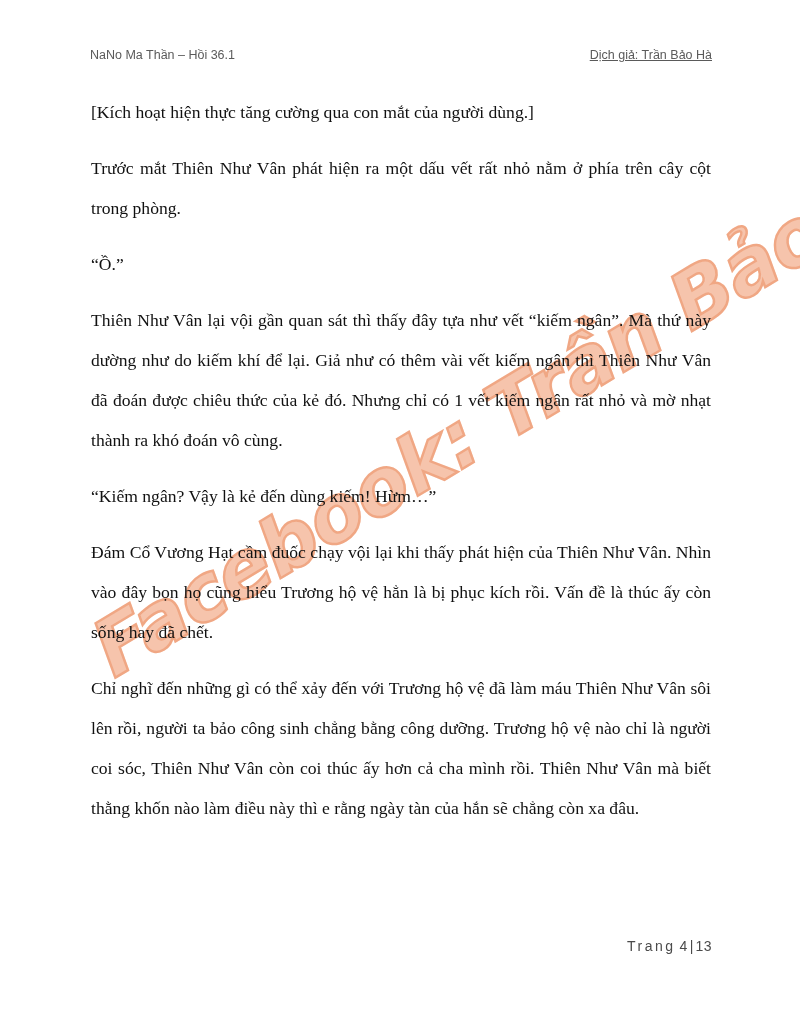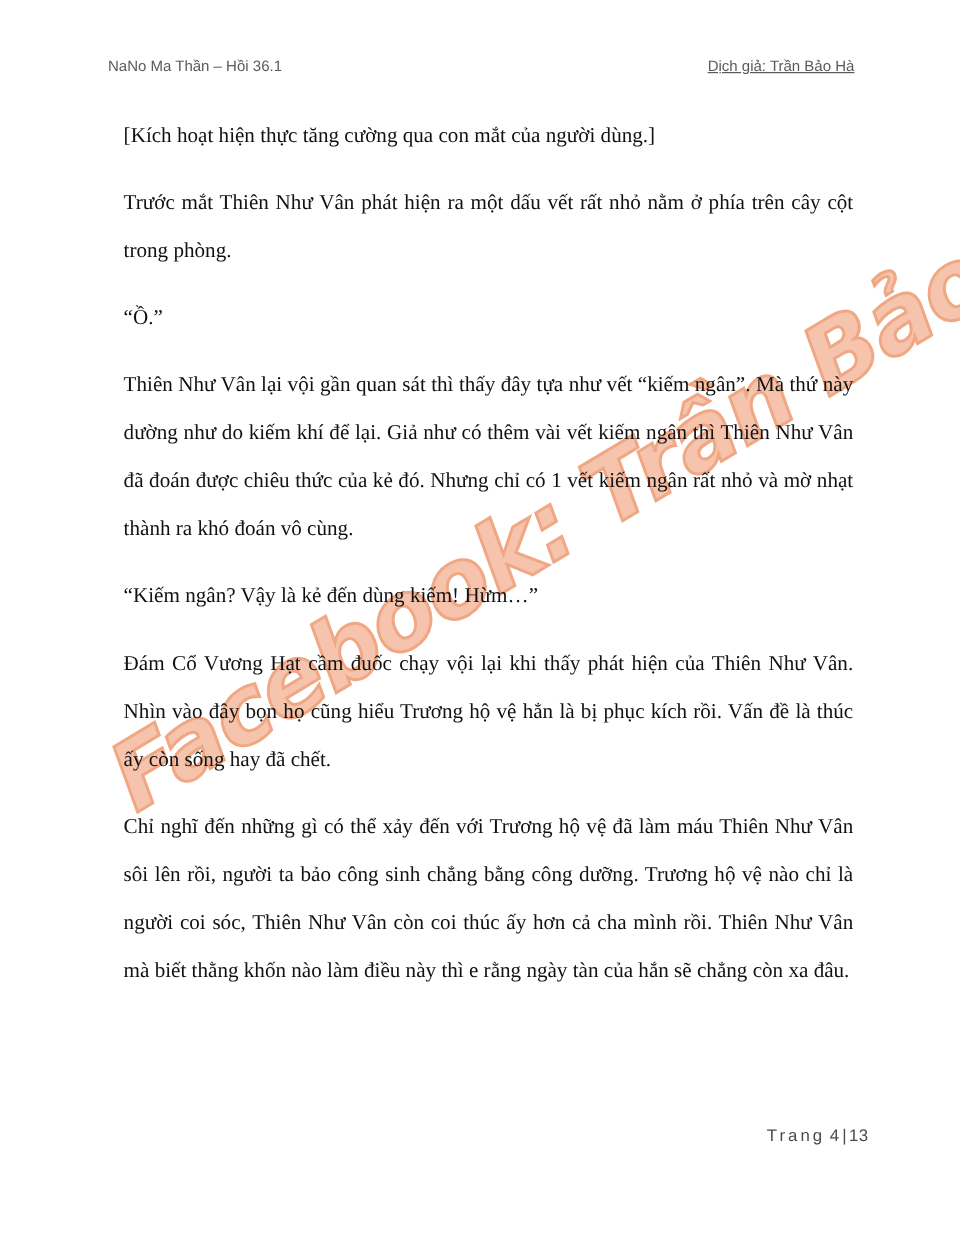--- a/index.html
+++ b/index.html
@@ -74,36 +74,36 @@
 
   
   .content {
     position: absolute;
     top: 92px;
     left: 91px;
     width: 620px;
     z-index: 2;
   }
   .para {
-    margin: 0 0 16px 12px;
+    margin: 0 0 16px 0;
     font-size: 17.6px;
     line-height: 40px;
     color: #111111;
     text-align: justify;
     text-justify: inter-word;
     -webkit-hyphens: none;
     hyphens: none;
   }
   .para.short { text-align: left; }
 
   
   .footer {
     position: absolute;
     left: 90px;
-    right: 76px;
+    right: 88px;
     top: 938px;
     text-align: right;
     font-family: "Liberation Sans", "DejaVu Sans", sans-serif;
     font-size: 14px;
     color: #4a4a4a;
     z-index: 3;
   }
   .footer .trang {
     letter-spacing: 2.5px;
     font-weight: 400;

